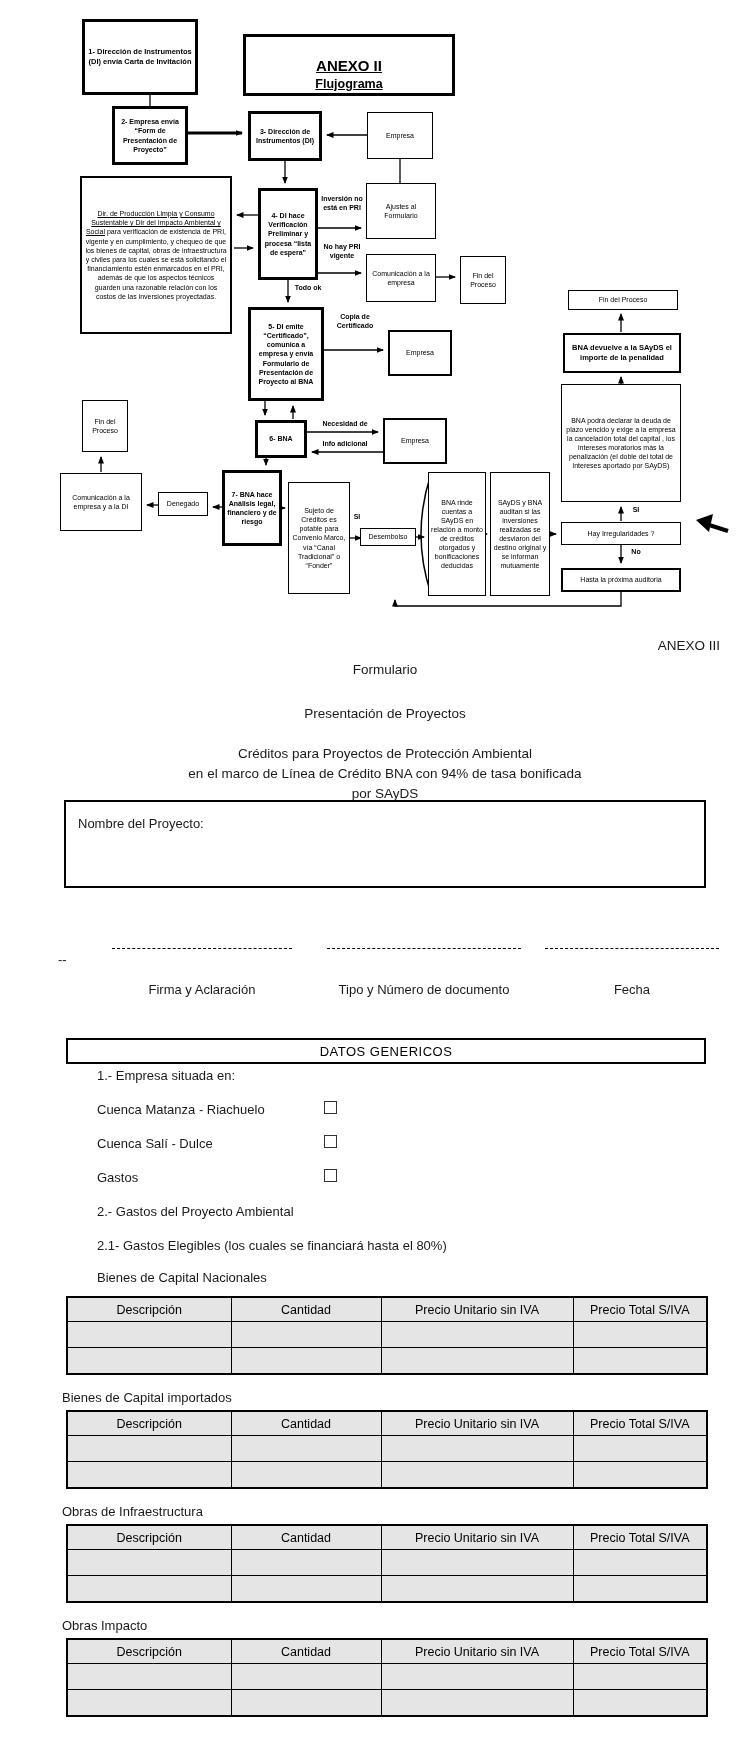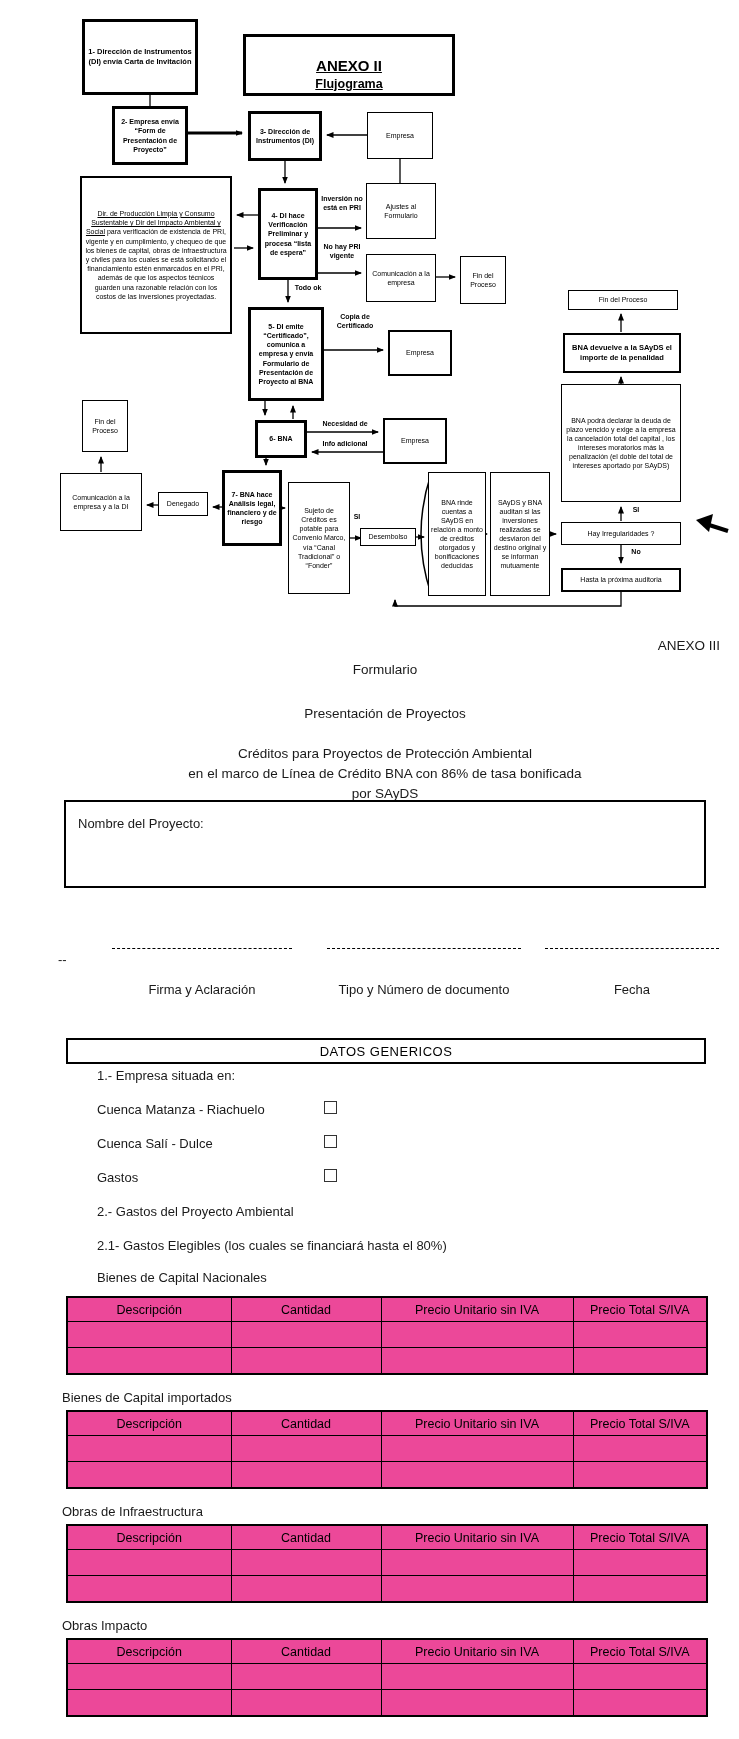--- a/index.html
+++ b/index.html
@@ -19,21 +19,21 @@
   .bigboxtext .u{text-decoration:underline;}
   
   .t{position:absolute;font-size:13px;line-height:1.2;color:#1a1a1a;}
   .center{text-align:center;}
   .right{text-align:right;}
   .projectbox{position:absolute;border:2px solid #000;box-sizing:border-box;background:#fff;}
   .dash{position:absolute;border-top:1.5px dashed #000;height:0;}
   .genbox{position:absolute;border:2px solid #000;box-sizing:border-box;background:#fff;
           display:flex;align-items:center;justify-content:center;font-size:13px;letter-spacing:0.5px;}
   .cb{position:absolute;width:13px;height:13px;border:1px solid #333;box-sizing:border-box;background:#fff;}
-  table.price{position:absolute;border-collapse:collapse;table-layout:fixed;background:#ec4899;}
+  table.price{position:absolute;border-collapse:collapse;table-layout:fixed;background:#e5e5e5;}
   table.price th,table.price td{border:1.5px solid #000;font-size:12.5px;font-weight:normal;
        text-align:center;padding:0;}
   table.price{border:2px solid #000;}
   table.price th{height:23px;}
   table.price td{height:25px;}
 </style>
 </head>
 <body>
 
 <div class="page">
@@ -159,21 +159,21 @@
 
   <div class="fbox b2" style="left:561px;top:568px;width:120px;height:24px;">Hasta la próxima auditoria</div>
 
   <div class="t right" style="left:560px;top:638px;width:160px;font-size:13.5px;">ANEXO III</div>
 
   <div class="t center" style="left:65px;top:662px;width:640px;font-size:13.5px;">Formulario</div>
 
   <div class="t center" style="left:65px;top:706px;width:640px;font-size:13.5px;">Presentación de Proyectos</div>
 
   <div class="t center" style="left:65px;top:746px;width:640px;font-size:13.5px;">Créditos para Proyectos de Protección Ambiental</div>
-  <div class="t center" style="left:65px;top:766px;width:640px;font-size:13.5px;">en el marco de Línea de Crédito BNA con 86% de tasa bonificada</div>
+  <div class="t center" style="left:65px;top:766px;width:640px;font-size:13.5px;">en el marco de Línea de Crédito BNA con 94% de tasa bonificada</div>
   <div class="t center" style="left:65px;top:786px;width:640px;font-size:13.5px;">por SAyDS</div>
 
   <div class="projectbox" style="left:64px;top:800px;width:642px;height:88px;">
     <div class="t" style="left:12px;top:14px;position:absolute;">Nombre del Proyecto:</div>
   </div>
 
   <div class="t" style="left:58px;top:952px;">--</div>
   <div class="dash" style="left:112px;top:948px;width:180px;"></div>
   <div class="dash" style="left:327px;top:948px;width:194px;"></div>
   <div class="dash" style="left:545px;top:948px;width:174px;"></div>

